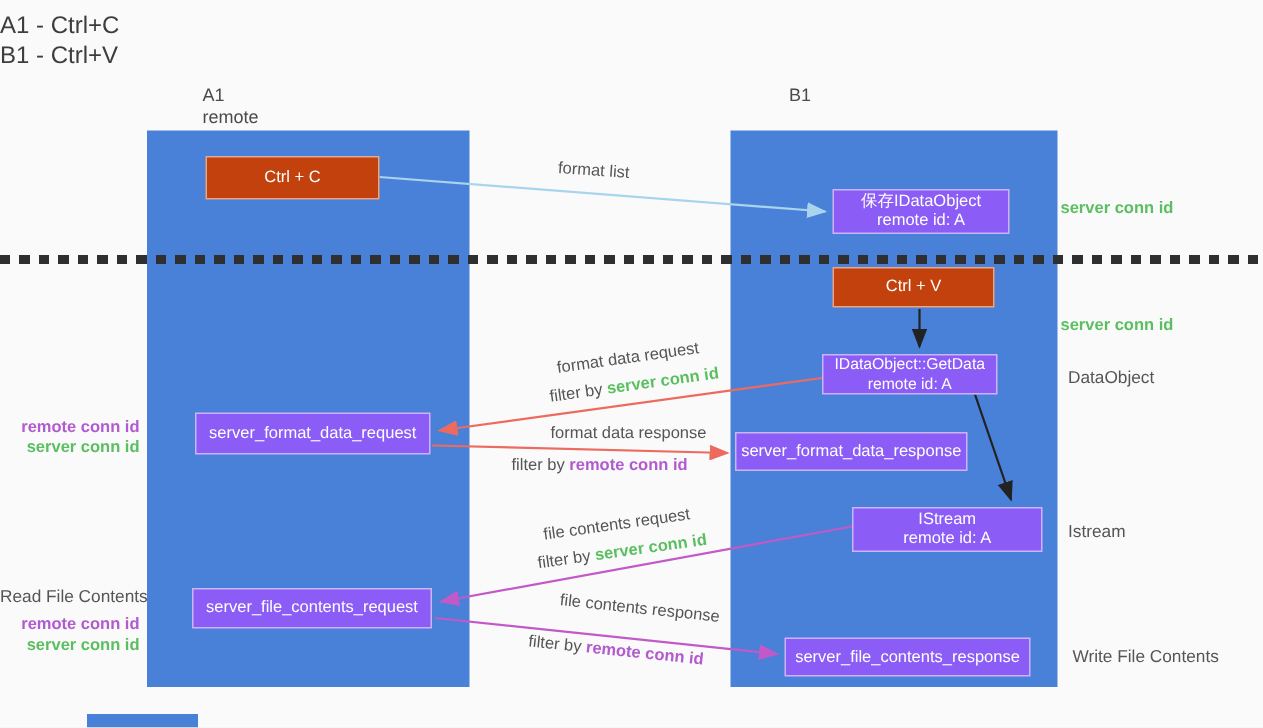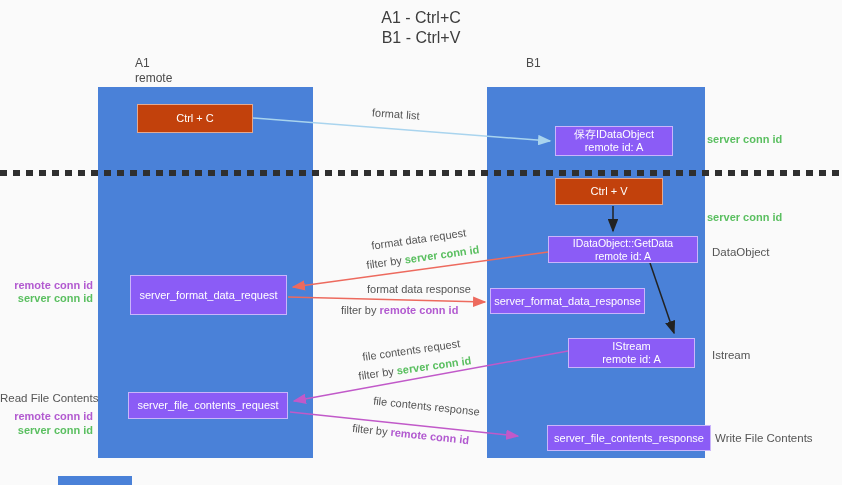--- a/index.html
+++ b/index.html
@@ -1,19 +1,19 @@
 <!DOCTYPE html>
 <html><head>
 <meta charset="utf-8">
 <style>
   html,body{margin:0;padding:0;}
   body{font-family:"Liberation Sans", sans-serif; background:#e9e9e9;}
   #canvas{position:relative;width:842px;height:485px;background:#fafafa;overflow:hidden;}
 
-  .title{position:absolute;left:0;top:8px;width:842px;text-align:center;
+  .title{position:absolute;left:0;top:8px;width:842px;text-align:left;
          font-size:16px;line-height:20px;color:#3d3d3d;}
 
   .col-header{position:absolute;width:140px;text-align:left;font-size:12px;
               line-height:15px;color:#4a4a4a;top:56px;}
   #hdr-a{left:135px;}
   #hdr-b{left:526px;}
 
   .lifeline{position:absolute;top:87px;height:371px;background:#4a81d8;}
   #lifeline-a{left:98px;width:215px;}
   #lifeline-b{left:487px;width:218px;}
@@ -23,26 +23,26 @@
 
   .box{position:absolute;display:flex;flex-direction:column;align-items:center;
        justify-content:center;color:#fff;font-size:11px;line-height:13px;
        text-align:center;border:1px solid rgba(255,255,255,.55);box-sizing:border-box;}
   .box.green{background:#c2410c;}
   .box.orange{background:#8b5cf6;}
 
   #box-ctrl-c{left:137px;top:104px;width:116px;height:29px;}
   #box-save-ido{left:555px;top:126px;width:118px;height:30px;}
   #box-ctrl-v{left:555px;top:178px;width:108px;height:27px;}
-  #box-getdata{left:548px;top:236px;width:150px;height:27px;font-size:10.5px;}
-  #box-fmt-req{left:130px;top:275px;width:157px;height:40px;}
+  #box-getdata{left:548px;top:236px;width:117px;height:27px;font-size:10.5px;}
+  #box-fmt-req{left:130px;top:275px;width:157px;height:28px;}
   #box-fmt-resp{left:490px;top:288px;width:155px;height:26px;}
   #box-istream{left:568px;top:338px;width:127px;height:30px;}
   #box-file-req{left:128px;top:392px;width:160px;height:27px;}
-  #box-file-resp{left:523px;top:425px;width:164px;height:26px;margin-left:24px;}
+  #box-file-resp{left:523px;top:425px;width:164px;height:26px;}
 
   svg.arrows{position:absolute;left:0;top:0;pointer-events:none;}
 
   .arrow-label{position:absolute;font-size:11px;color:#555;white-space:nowrap;}
   .rot-neg{transform:rotate(-8deg);}
   .rot-pos{transform:rotate(6deg);}
   .rot-sm{transform:rotate(4deg);}
   .key-green{color:#5abf60;font-weight:bold;}
   .key-purple{color:#b25ad0;font-weight:bold;}
 

